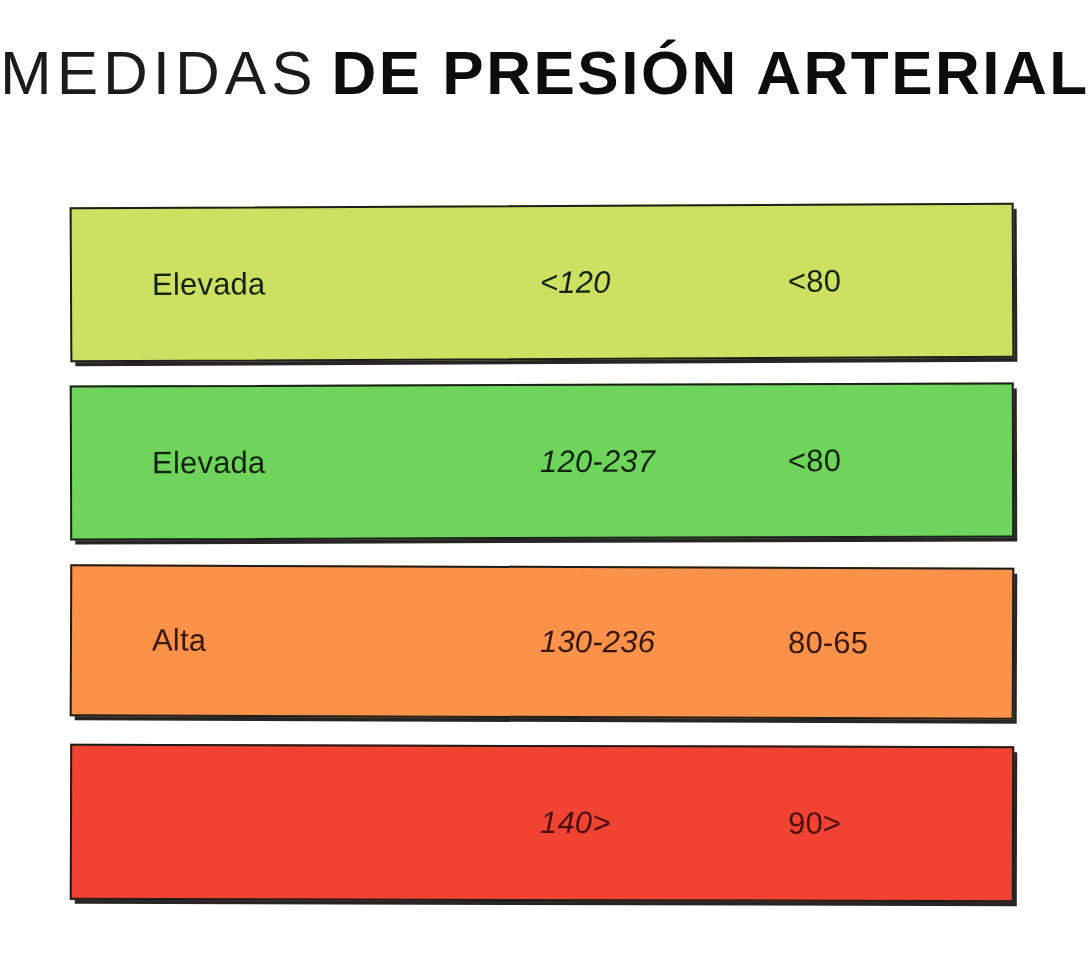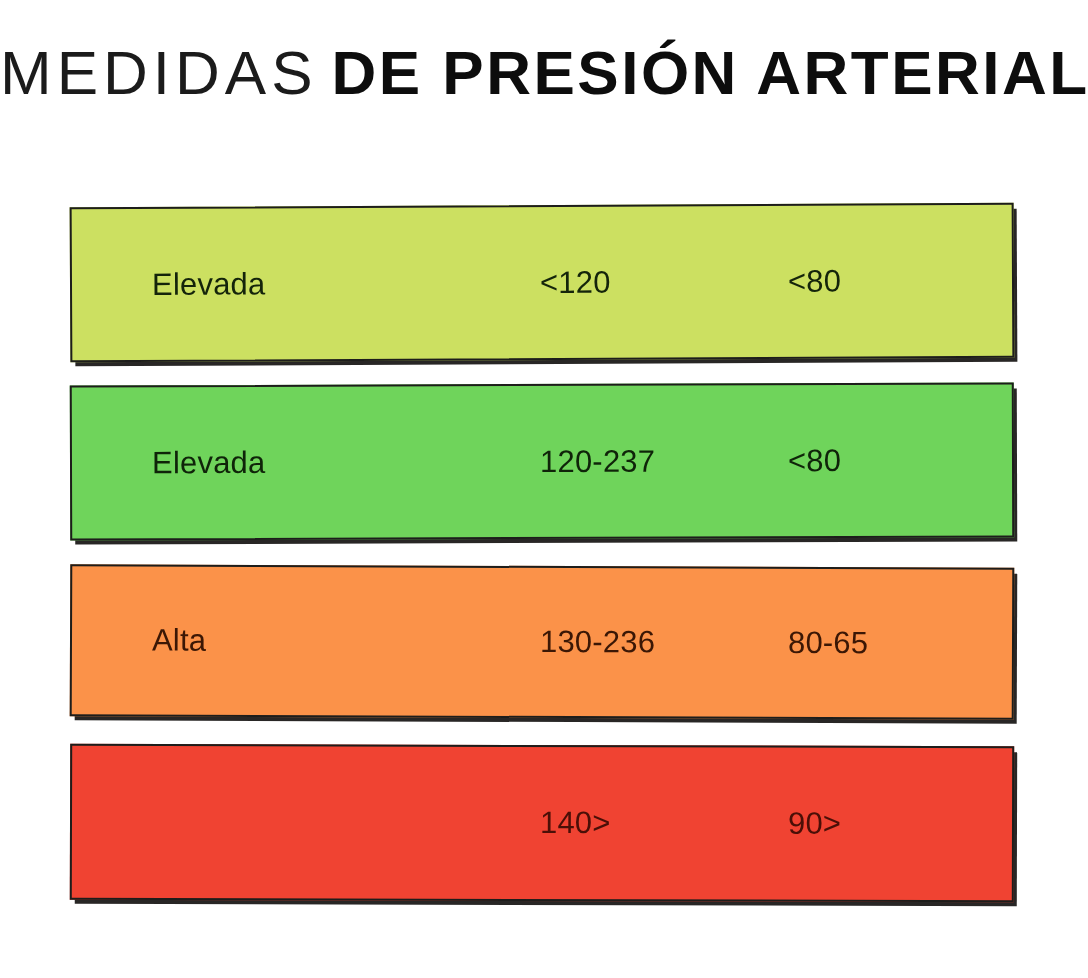--- a/index.html
+++ b/index.html
@@ -84,21 +84,21 @@
 
   .bar .cell {
     position: absolute;
     white-space: nowrap;
     font-family: "Liberation Sans", sans-serif;
     font-weight: 400;
     font-size: 31px;
     letter-spacing: 0.2px;
   }
   .bar .cell.label    { left: 80px;  top: 50%; transform: translateY(-50%); }
-  .bar .cell.systolic { left: 468px; top: 50%; transform: translateY(-50%); }
+  .bar .cell.systolic { left: 468px; top: 50%; transform: translateY(-50%); font-style: italic; }
   .bar .cell.diastolic{ left: 716px; top: 50%; transform: translateY(-50%); }
 </style>
 </head>
 <body style="background: rgb(255, 255, 255);">
 
 <div class="infographic">
 
   <div class="title" style="color: rgb(20, 20, 20);">
     <span class="title-light">MEDIDAS</span><span class="title-bold">DE PRESIÓN ARTERIAL</span>
   </div>

